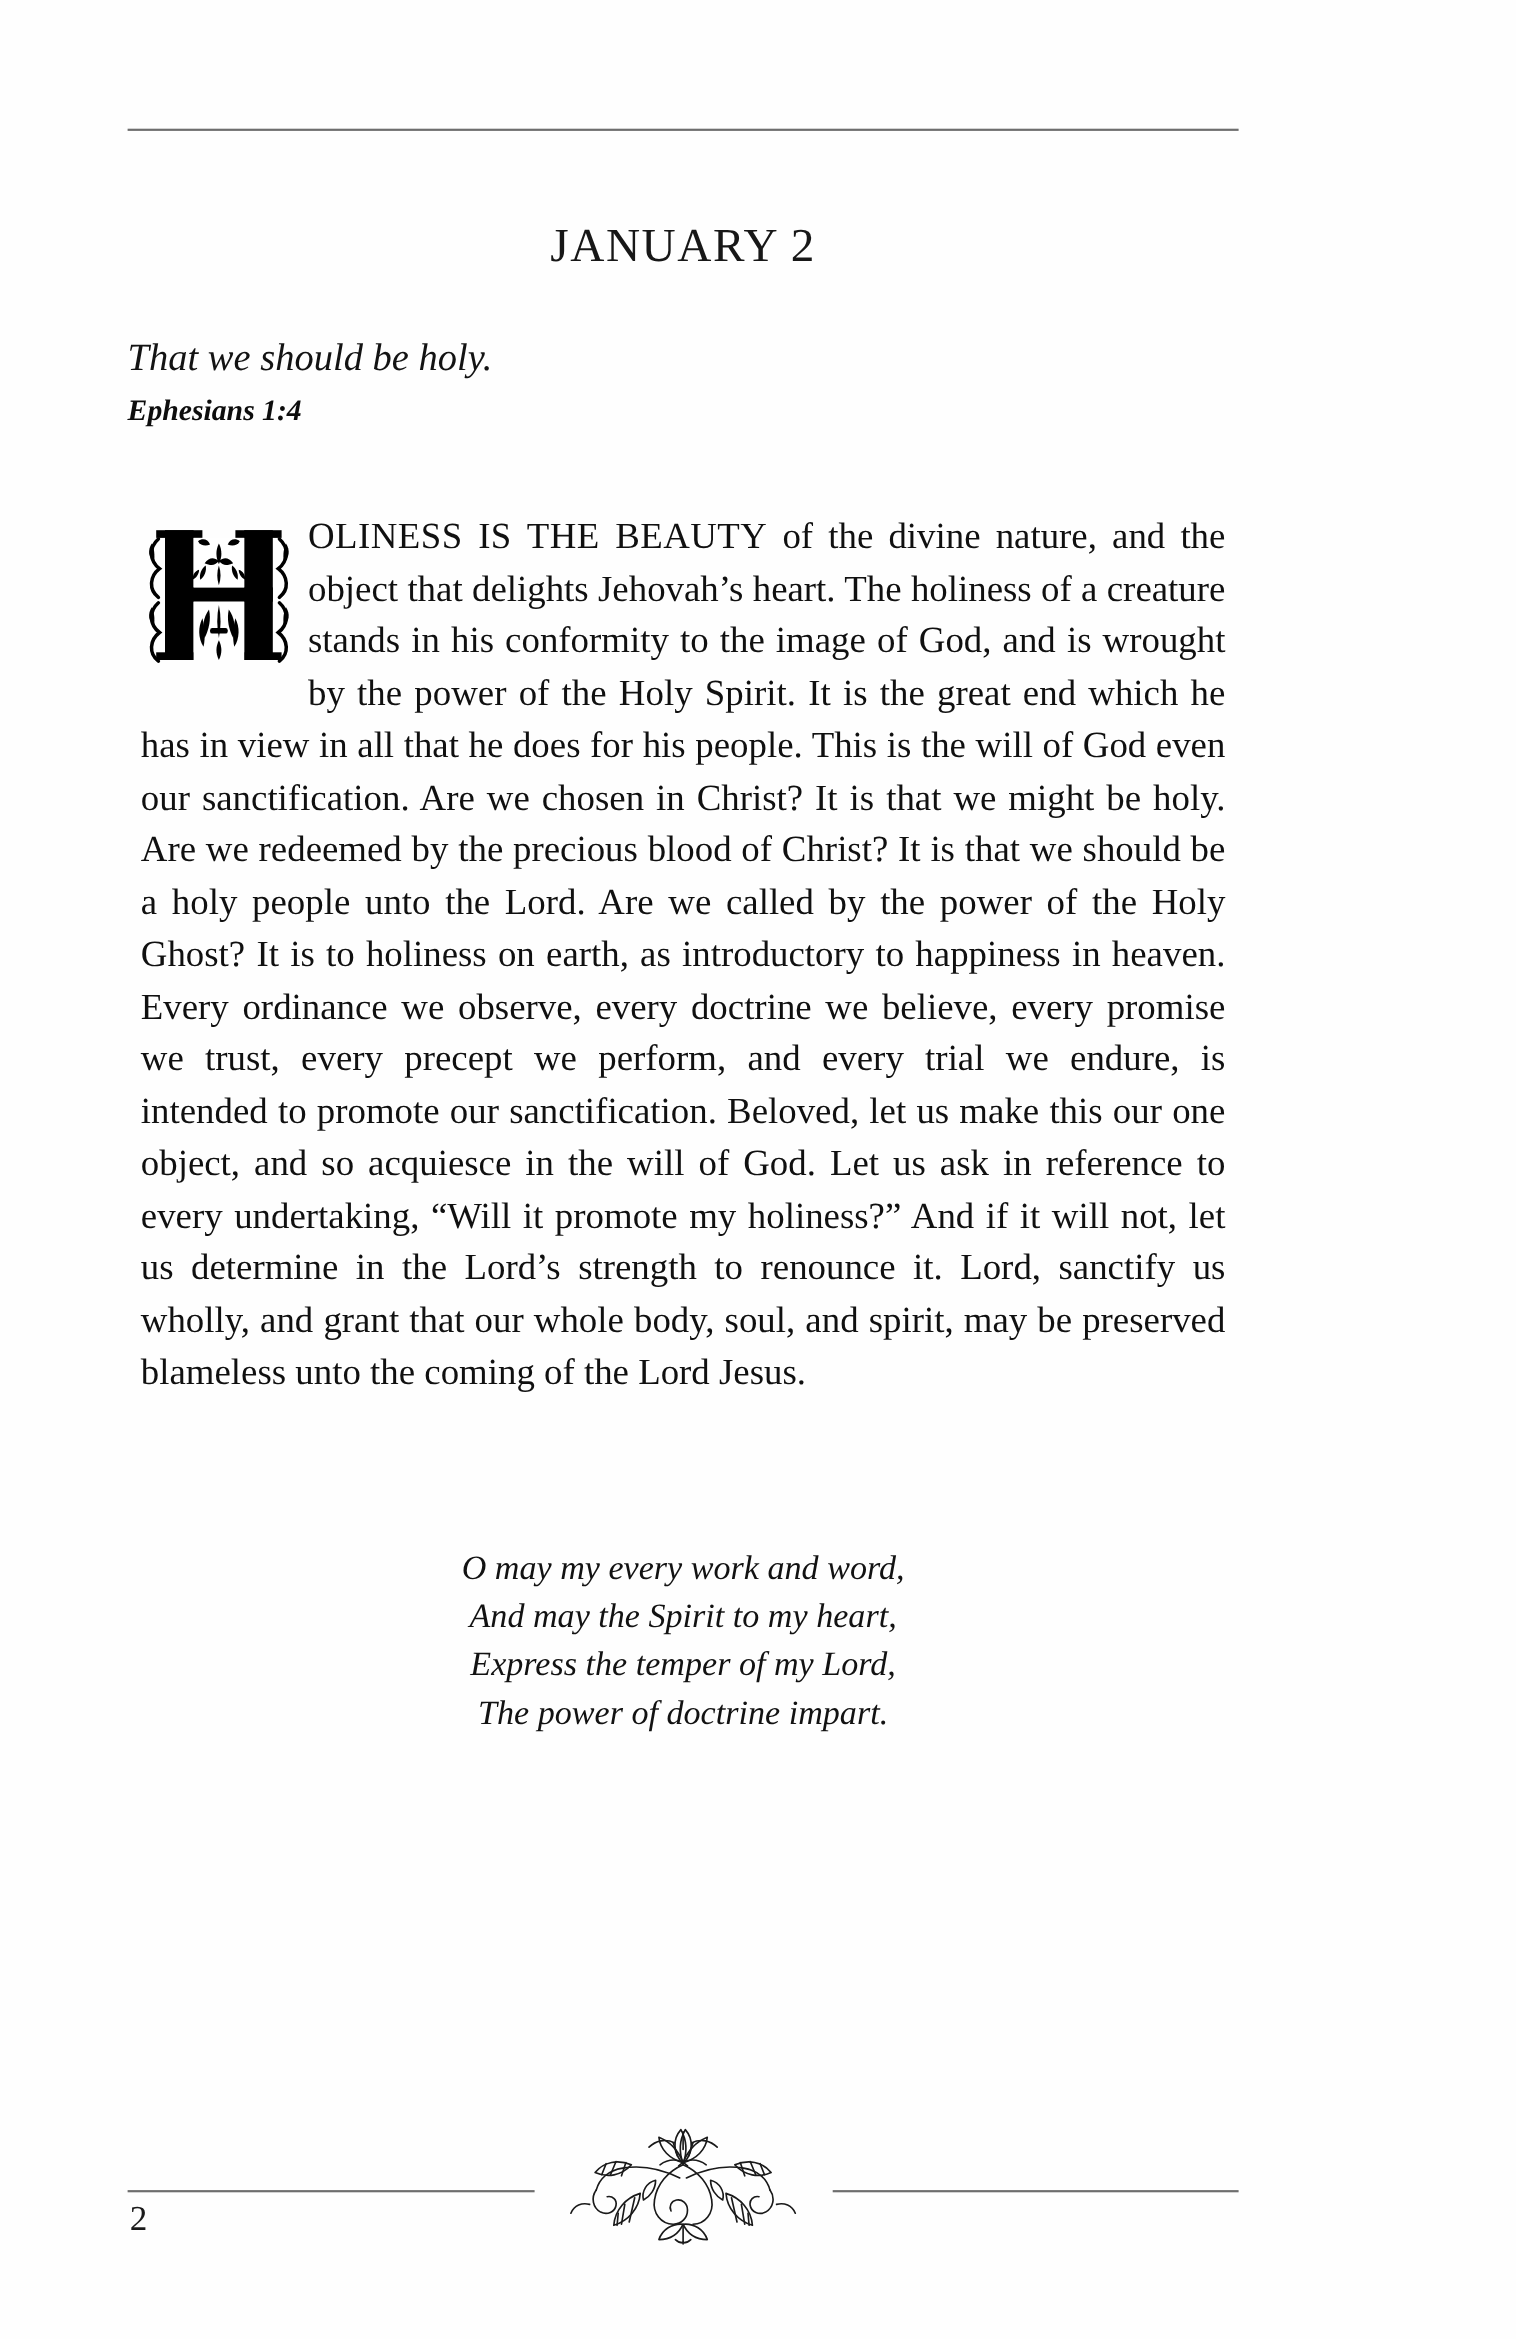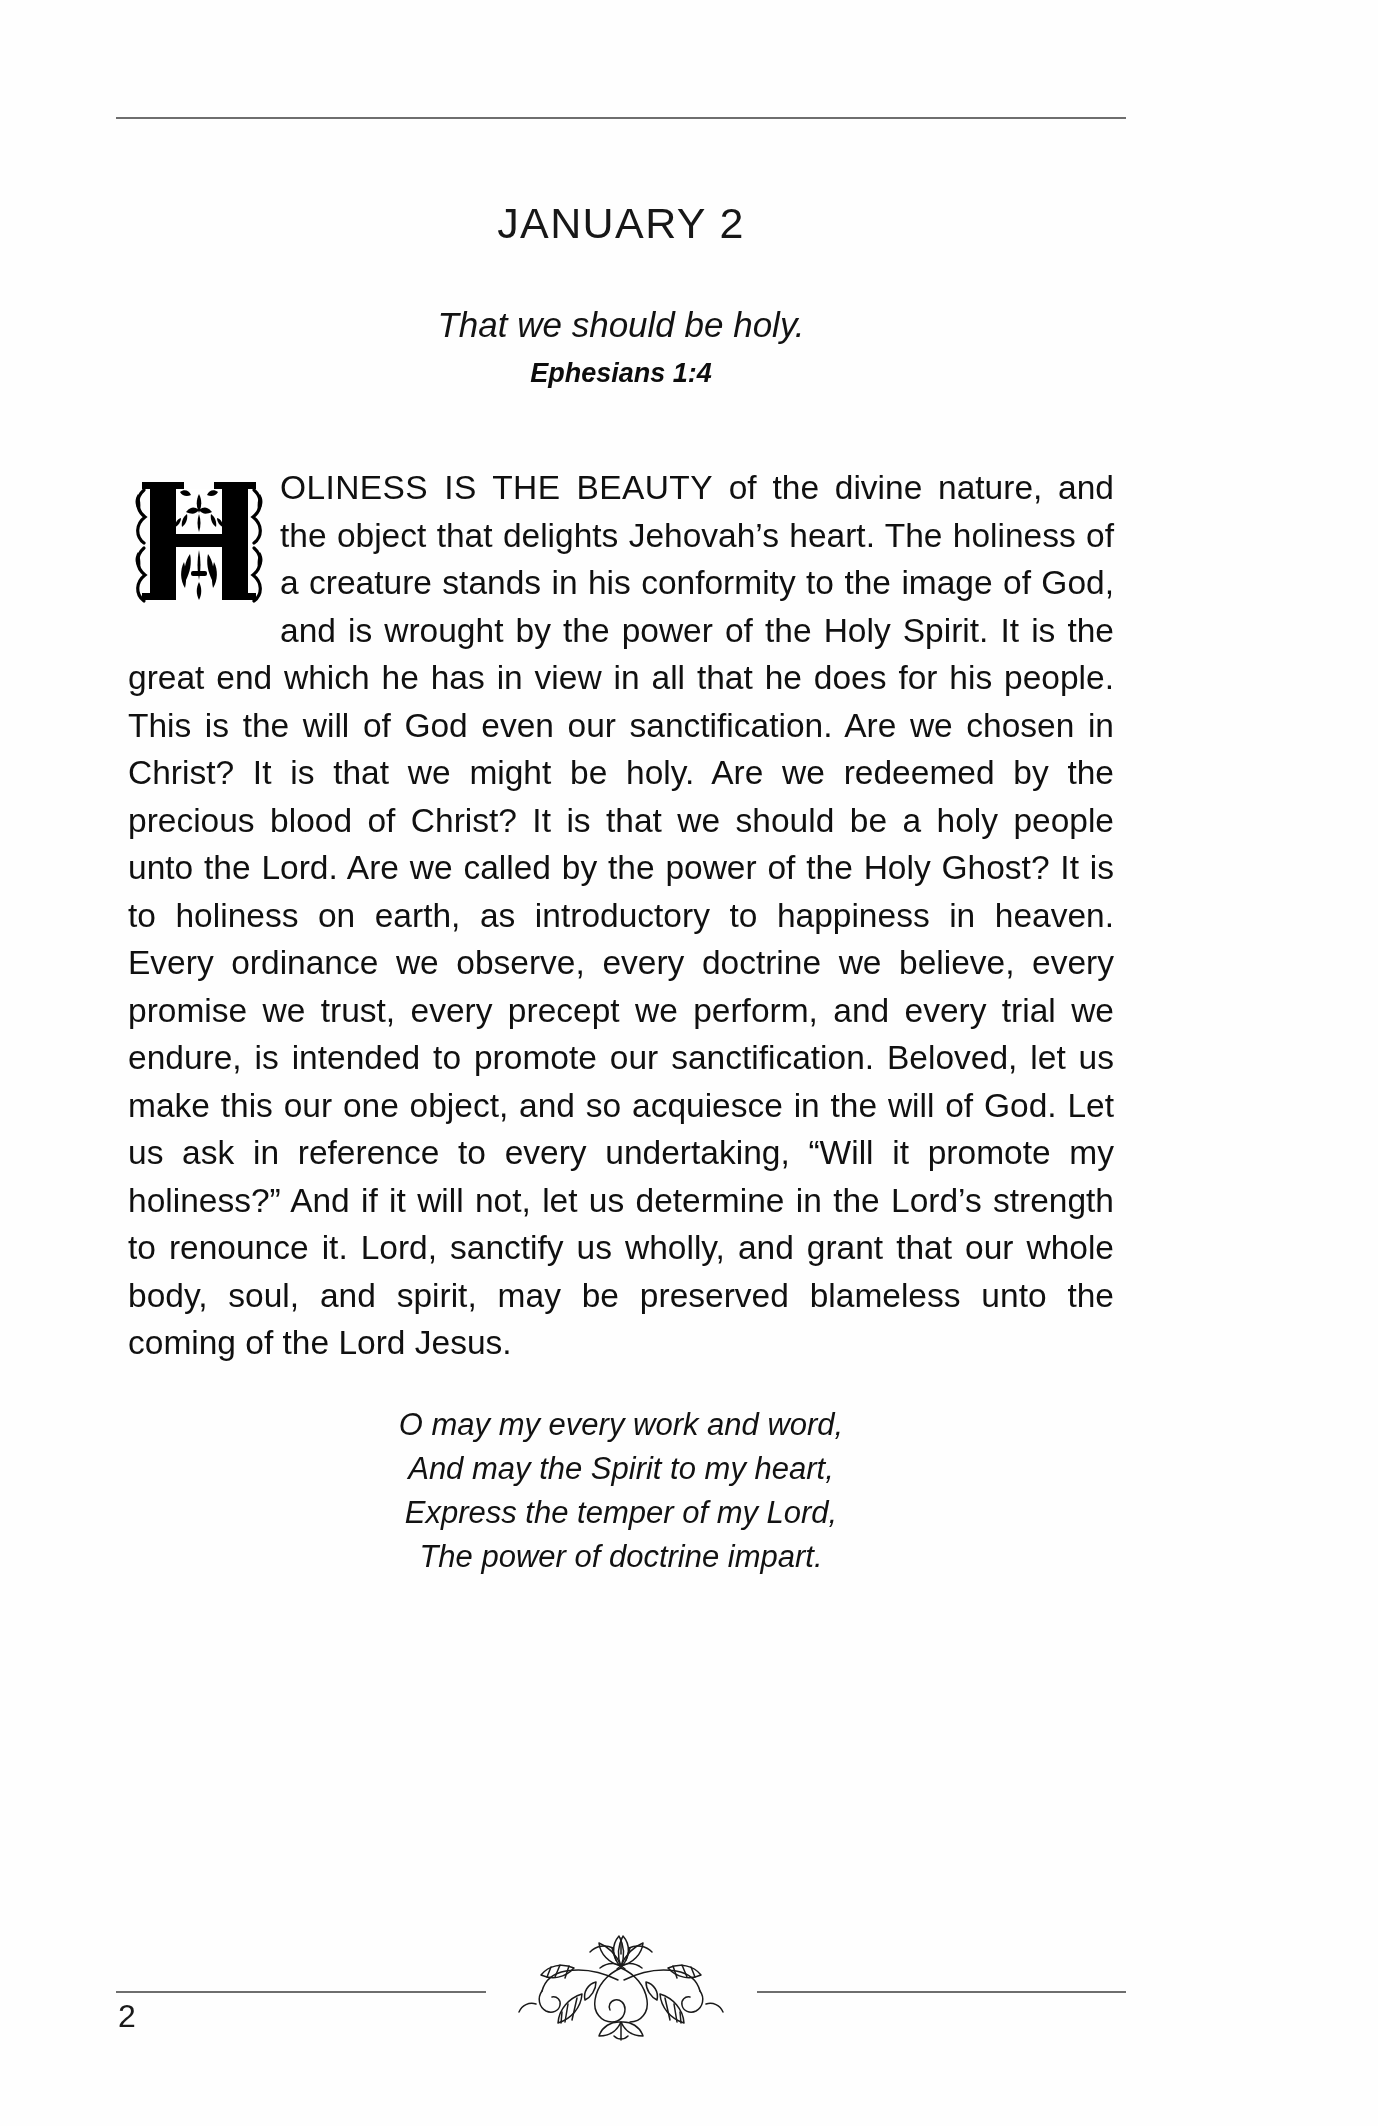--- a/index.html
+++ b/index.html
@@ -6,21 +6,21 @@
     margin: 0;
     padding: 0;
     background: #ffffff;
   }
 
   .page {
     position: relative;
     width: 1378px;
     height: 2126px;
     background: #fefefe;
-    font-family: Liberation Sans, sans-serif;
+    font-family: Liberation Serif, serif;
     color: #000000;
     overflow: hidden;
     box-sizing: border-box;
   }
 
   
   .top-rule {
     position: absolute;
     left: 116px;
     top: 117px;
@@ -43,21 +43,21 @@
     line-height: 1.1;
     white-space: nowrap;
   }
 
   
   .scripture {
     position: absolute;
     left: 116px;
     top: 300px;
     width: 1010px;
-    text-align: center;
+    text-align: left;
     line-height: 1.42;
   }
   .scripture-text {
     display: block;
     font-style: italic;
     font-size: 35px;
     color: #131313;
   }
   .scripture-ref {
     display: block;

